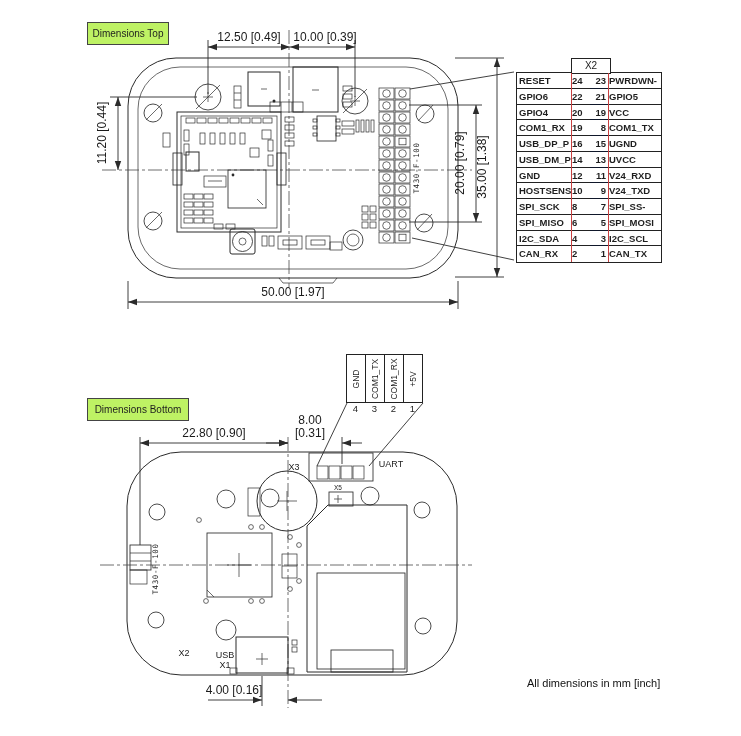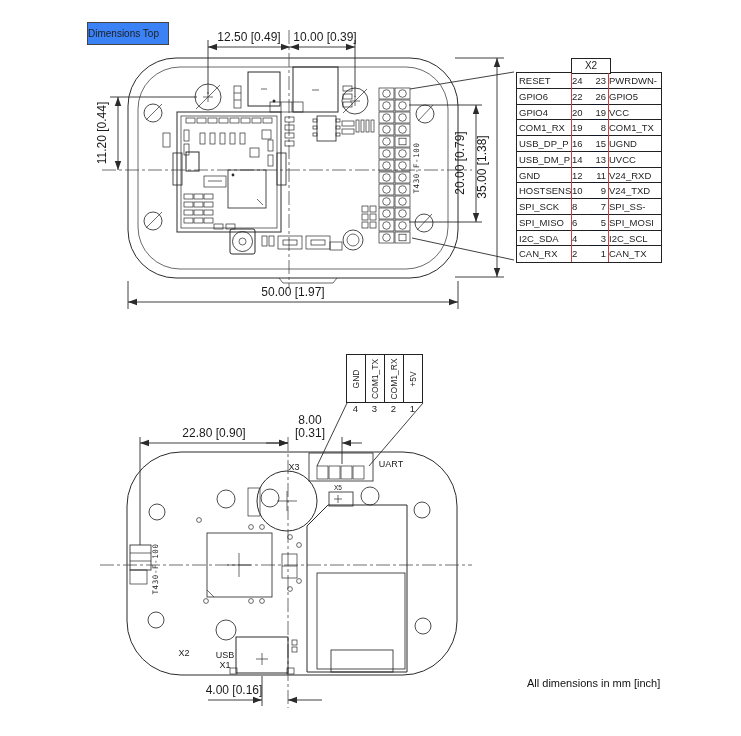--- a/index.html
+++ b/index.html
@@ -9,29 +9,29 @@
   .ln{stroke:#2b2b2b;fill:none;stroke-width:1;}
   .md{stroke:#2b2b2b;fill:none;stroke-width:.85;}
   .tn{stroke:#2b2b2b;fill:none;stroke-width:.7;}
   .dim{stroke:#2b2b2b;fill:none;stroke-width:.9;}
   .ar{fill:#2b2b2b;stroke:none;}
   .cl{stroke:#4a4a4a;fill:none;stroke-width:.8;stroke-dasharray:14 3 3 3;}
   .dimt{font-size:12px;fill:#1a1a1a;}
   .lbt{font-size:9px;fill:#222;}
   .lbs{font-size:6.5px;fill:#222;}
   .silk{font-size:7.5px;letter-spacing:.6px;fill:#222;font-family:"DejaVu Sans Mono",monospace;}
-  .boxlabel{position:absolute;border:1.2px solid #444;background:#3b82f6;text-align:left;
+  .boxlabel{position:absolute;border:1.2px solid #444;background:#bef264;text-align:center;
             font-size:10px;color:#1e1e1e;}
   #lblTop{left:87px;top:22px;width:80px;height:21px;line-height:21px;}
   #lblBot{left:87px;top:398px;width:100px;height:21px;line-height:21px;}
   
   #x2t{position:absolute;left:516px;top:72px;width:146px;height:191px;border:1px solid #222;
        box-sizing:border-box;display:grid;grid-template-columns:55px 18px 18px 1fr;
        grid-auto-rows:15.75px;font-size:9.5px;line-height:15.5px;background:#fff;}
-  #x2t span{display:block;overflow:hidden;white-space:nowrap;}
+  #x2t span{display:block;overflow:hidden;white-space:nowrap;font-weight:bold;}
   #x2t .cl1{padding-left:2px;border-bottom:1px solid #222;}
   #x2t .cn1{padding-right:2px;border-bottom:1px solid #222;}
   #x2t .cn2{text-align:right;padding-right:2px;border-bottom:1px solid #0f172a;}
   #x2t .cr1{padding-left:1px;border-bottom:1px solid #222;}
   #x2t .nb{border-bottom:none;}
   .rl{position:absolute;top:0;bottom:0;width:1.3px;background:#c84040;}
   #x2h{position:absolute;left:54px;top:-15px;width:38px;height:14px;border:1.2px solid #222;
        background:#fff;text-align:center;line-height:13px;font-size:10px;}
   
   #uat{position:absolute;left:346px;top:354px;width:77px;background:#fff0;}
@@ -384,33 +384,34 @@
     <line x1="262" y1="676" x2="262" y2="706" class="dim"></line>
     <line x1="208" y1="700" x2="262" y2="700" class="dim"></line>
     <line x1="288" y1="700" x2="322" y2="700" class="dim"></line>
     <polygon class="ar" points="262,700 253,696.8 253,703.2"></polygon>
         <polygon class="ar" points="288,700 297,696.8 297,703.2"></polygon>
     <text x="234" y="694" text-anchor="middle" class="dimt">4.00 [0.16]</text>
   </g>
 </svg>
 
 <div class="boxlabel" id="lblTop">Dimensions Top</div>
+<div class="boxlabel" id="lblBot">Dimensions Bottom</div>
 
 <div id="x2t">
   <div id="x2h">X2</div>
   <div class="rl" style="left:54px"></div>
   <div class="rl" style="left:91px"></div>
 
   <span class="cl1">RESET</span>
       <span class="cn1">24</span>
       <span class="cn2">23</span>
       <span class="cr1">PWRDWN-</span>
   <span class="cl1">GPIO6</span>
       <span class="cn1">22</span>
-      <span class="cn2">26</span>
+      <span class="cn2">21</span>
       <span class="cr1">GPIO5</span>
   <span class="cl1">GPIO4</span>
       <span class="cn1">20</span>
       <span class="cn2">19</span>
       <span class="cr1">VCC</span>
   <span class="cl1">COM1_RX</span>
       <span class="cn1">19</span>
       <span class="cn2">8</span>
       <span class="cr1">COM1_TX</span>
   <span class="cl1">USB_DP_P</span>

